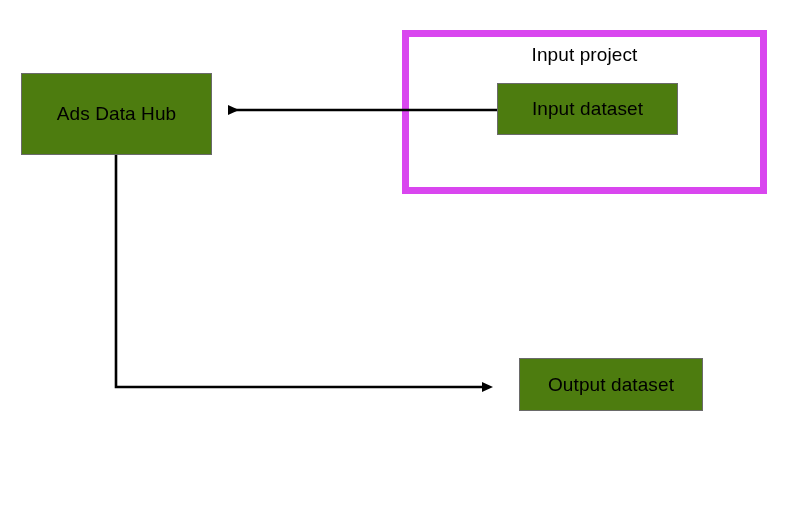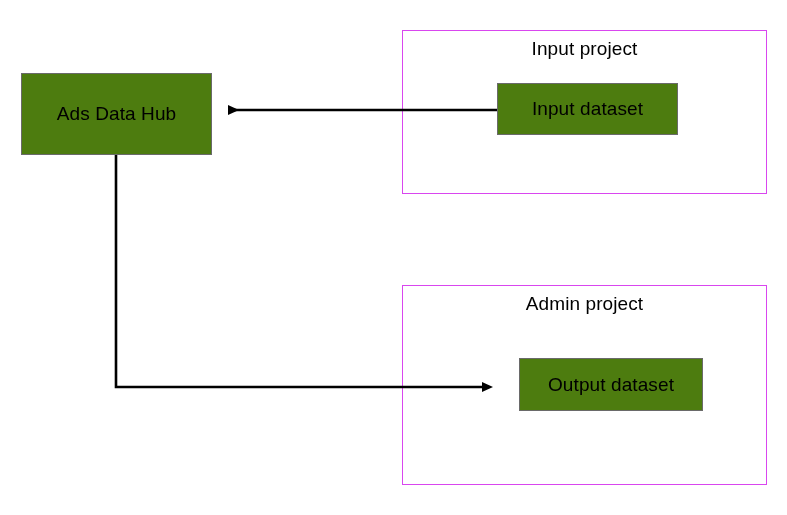--- a/index.html
+++ b/index.html
@@ -39,21 +39,21 @@
     justify-content: center;
   }
 
   .node-filled {
     background: #4d7c0f;
     border: 1px solid #6a6a6a;
   }
 
   .node-container {
     background: #ffffff;
-    border: 1px solid #d946ef;
+    border: 7px solid #d946ef;
     align-items: flex-start;
     justify-content: center;
   }
 
   .node-label {
     color: #000000;
     font-size: 19px;
     line-height: 22px;
     letter-spacing: 0.1px;
     white-space: nowrap;
@@ -108,23 +108,20 @@
 </style>
 </head>
 <body>
 
 <div id="diagram-canvas">
 
   <div class="node node-container layer-container" id="node-input-project">
     <span class="node-label container-label">Input project</span>
   </div>
 
-  <div class="node node-container layer-container" id="node-admin-project">
-    <span class="node-label container-label">Admin project</span>
-  </div>
 
   <svg id="connector-layer" class="layer-connector" viewBox="0 0 787 515">
     <defs>
       <marker id="arrow-head-left" markerWidth="12" markerHeight="10" refX="11" refY="5" orient="auto" markerUnits="userSpaceOnUse">
         <path d="M 11 0 L 0 5 L 11 10 z" fill="#000000"></path>
       </marker>
       <marker id="arrow-head-right" markerWidth="12" markerHeight="10" refX="1" refY="5" orient="auto" markerUnits="userSpaceOnUse">
         <path d="M 1 0 L 12 5 L 1 10 z" fill="#000000"></path>
       </marker>
     </defs>

